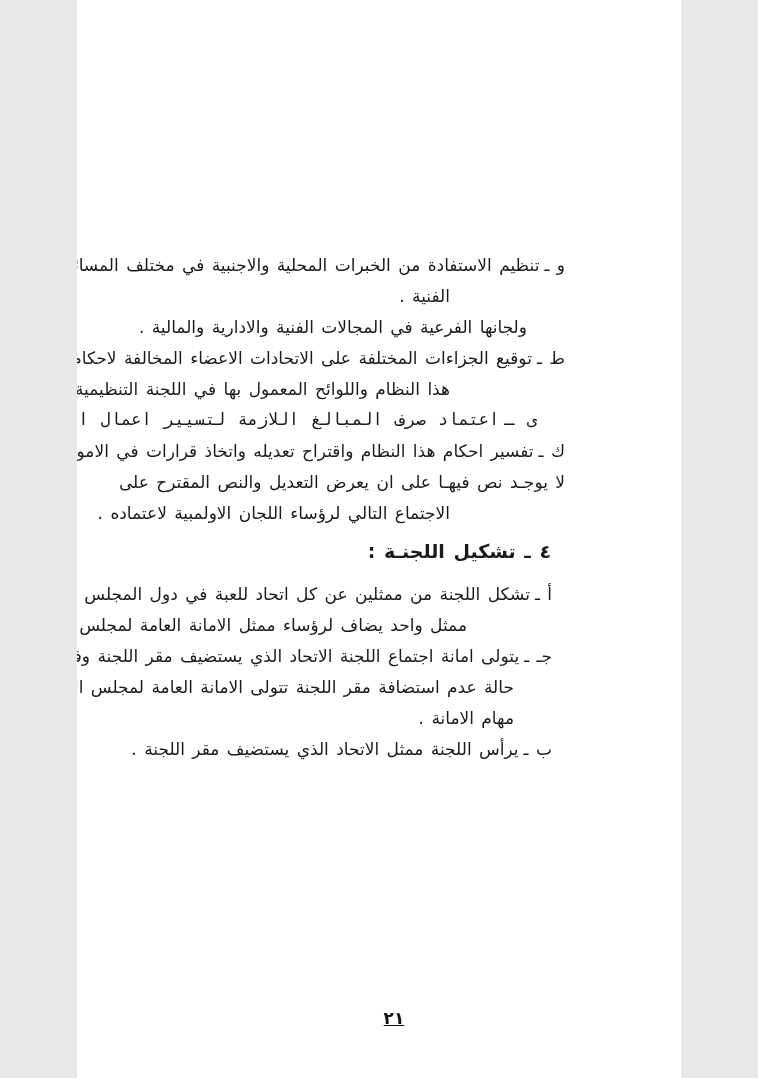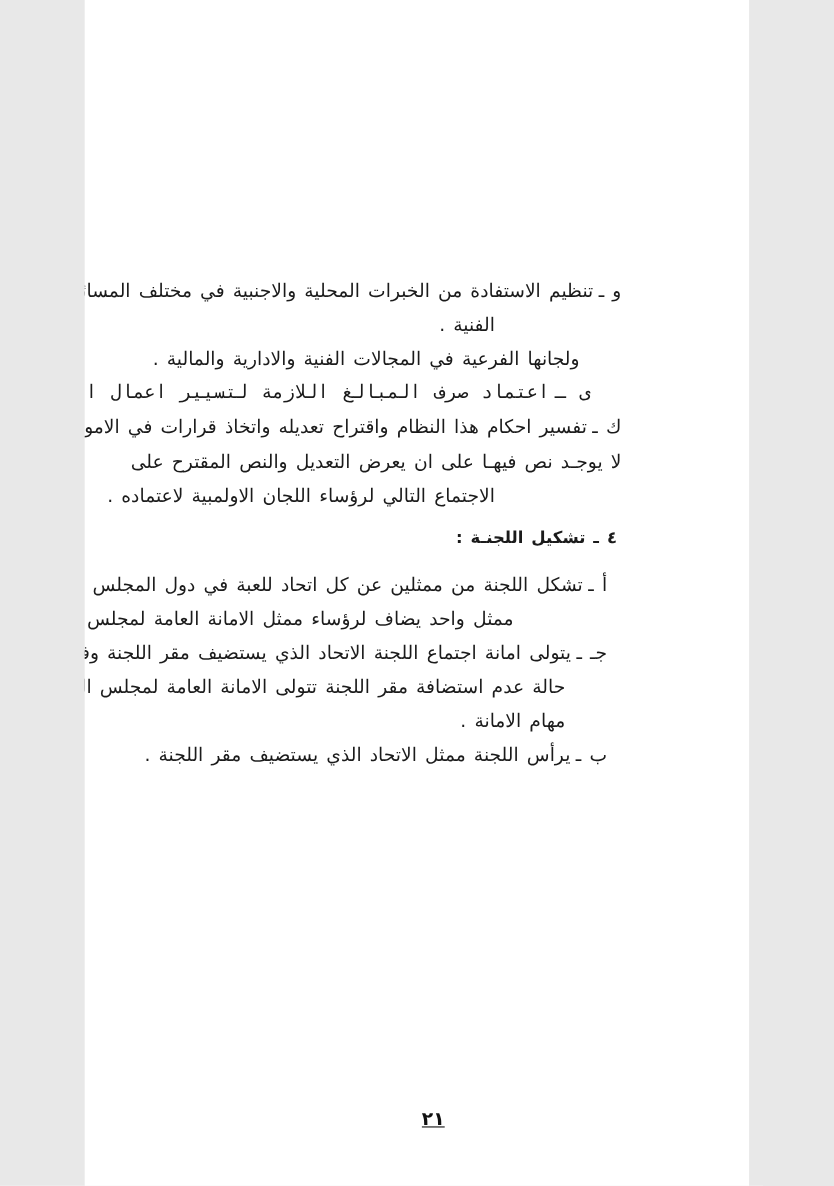--- a/index.html
+++ b/index.html
@@ -38,23 +38,23 @@
   .ind-sm{padding-right:28px;font-family:Liberation Mono, monospace;}
   .ind-hang{padding-right:38px;}
   .ind-md{padding-right:85px;}
   .ind-lg{padding-right:115px;}
   .marker{
     display:inline-block;
     margin-left:5px;
   }
   #section-heading{
     font-weight:bold;
-    font-size:15px;
+    font-size:19px;
     margin-top:7px;
-    margin-right:4px;
+    margin-right:14px;
     line-height:31px;
     white-space:nowrap;
   }
   #sub-list{
     margin-right:13px;
     margin-top:12px;
   }
   #page-number{
     position:absolute;
     top:1008px;
@@ -87,20 +87,24 @@
   <div id="content">
     <div id="main-list">
         <div class="item">
           <div class="line ind-none"><span class="marker">و ـ</span>تنظيم الاستفادة من الخبرات المحلية والاجنبية في مختلف المسائل</div>
           <div class="line ind-lg">الفنية .</div>
         </div>
         <div class="item">
           <div class="line ind-hang">ولجانها الفرعية في المجالات الفنية والادارية والمالية .</div>
         </div>
         <div class="item">
+          <div class="line ind-none"><span class="marker">ط ـ</span>توقيع الجزاءات المختلفة على الاتحادات الاعضاء المخالفة لاحكام</div>
+          <div class="line ind-lg">هذا النظام واللوائح المعمول بها في اللجنة التنظيمية .</div>
+        </div>
+        <div class="item">
           <div class="line ind-sm"><span class="marker">ى ـ</span>اعتماد صرف المبالغ اللازمة لتسيير اعمال اللجنة التنظيمية .</div>
         </div>
         <div class="item">
           <div class="line ind-none"><span class="marker">ك ـ</span>تفسير احكام هذا النظام واقتراح تعديله واتخاذ قرارات في الامور التي</div>
           <div class="line ind-none">لا يوجـد نص فيهـا على ان يعرض التعديل والنص المقترح على</div>
           <div class="line ind-lg">الاجتماع التالي لرؤساء اللجان الاولمبية لاعتماده .</div>
         </div>
       </div>
 
     <div id="section-heading">٤ ـ تشكيل اللجنـة :</div>

